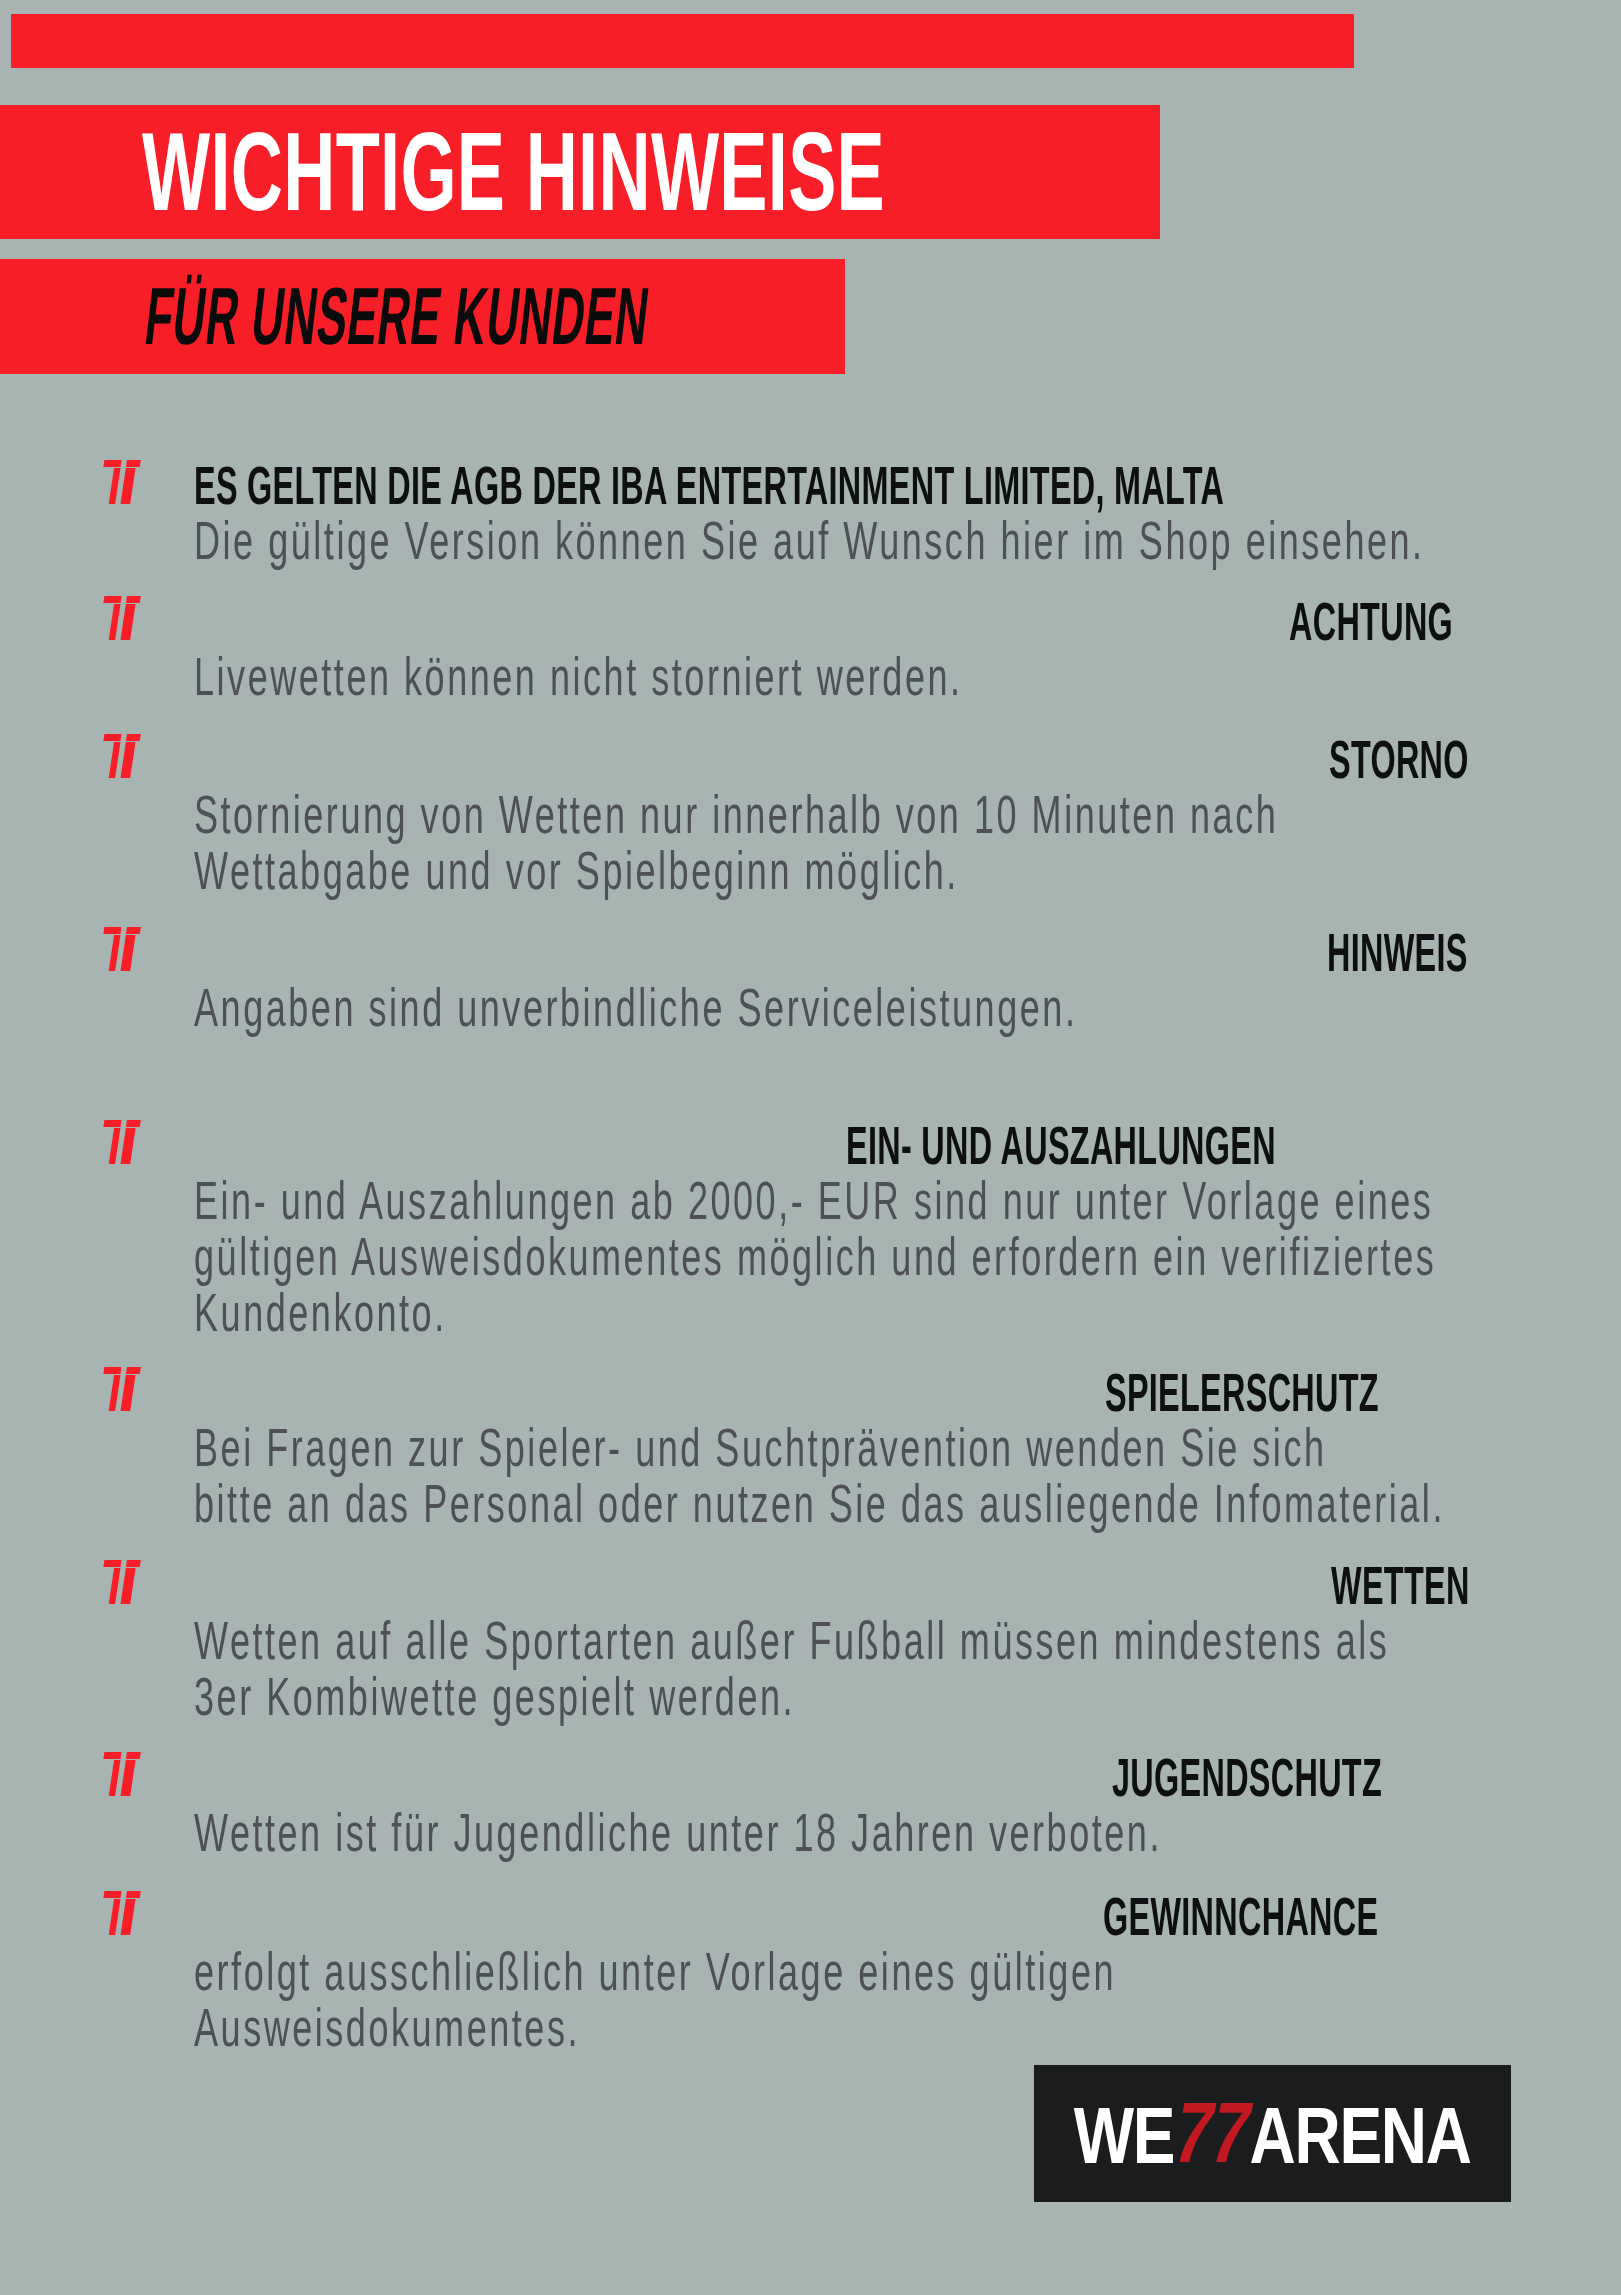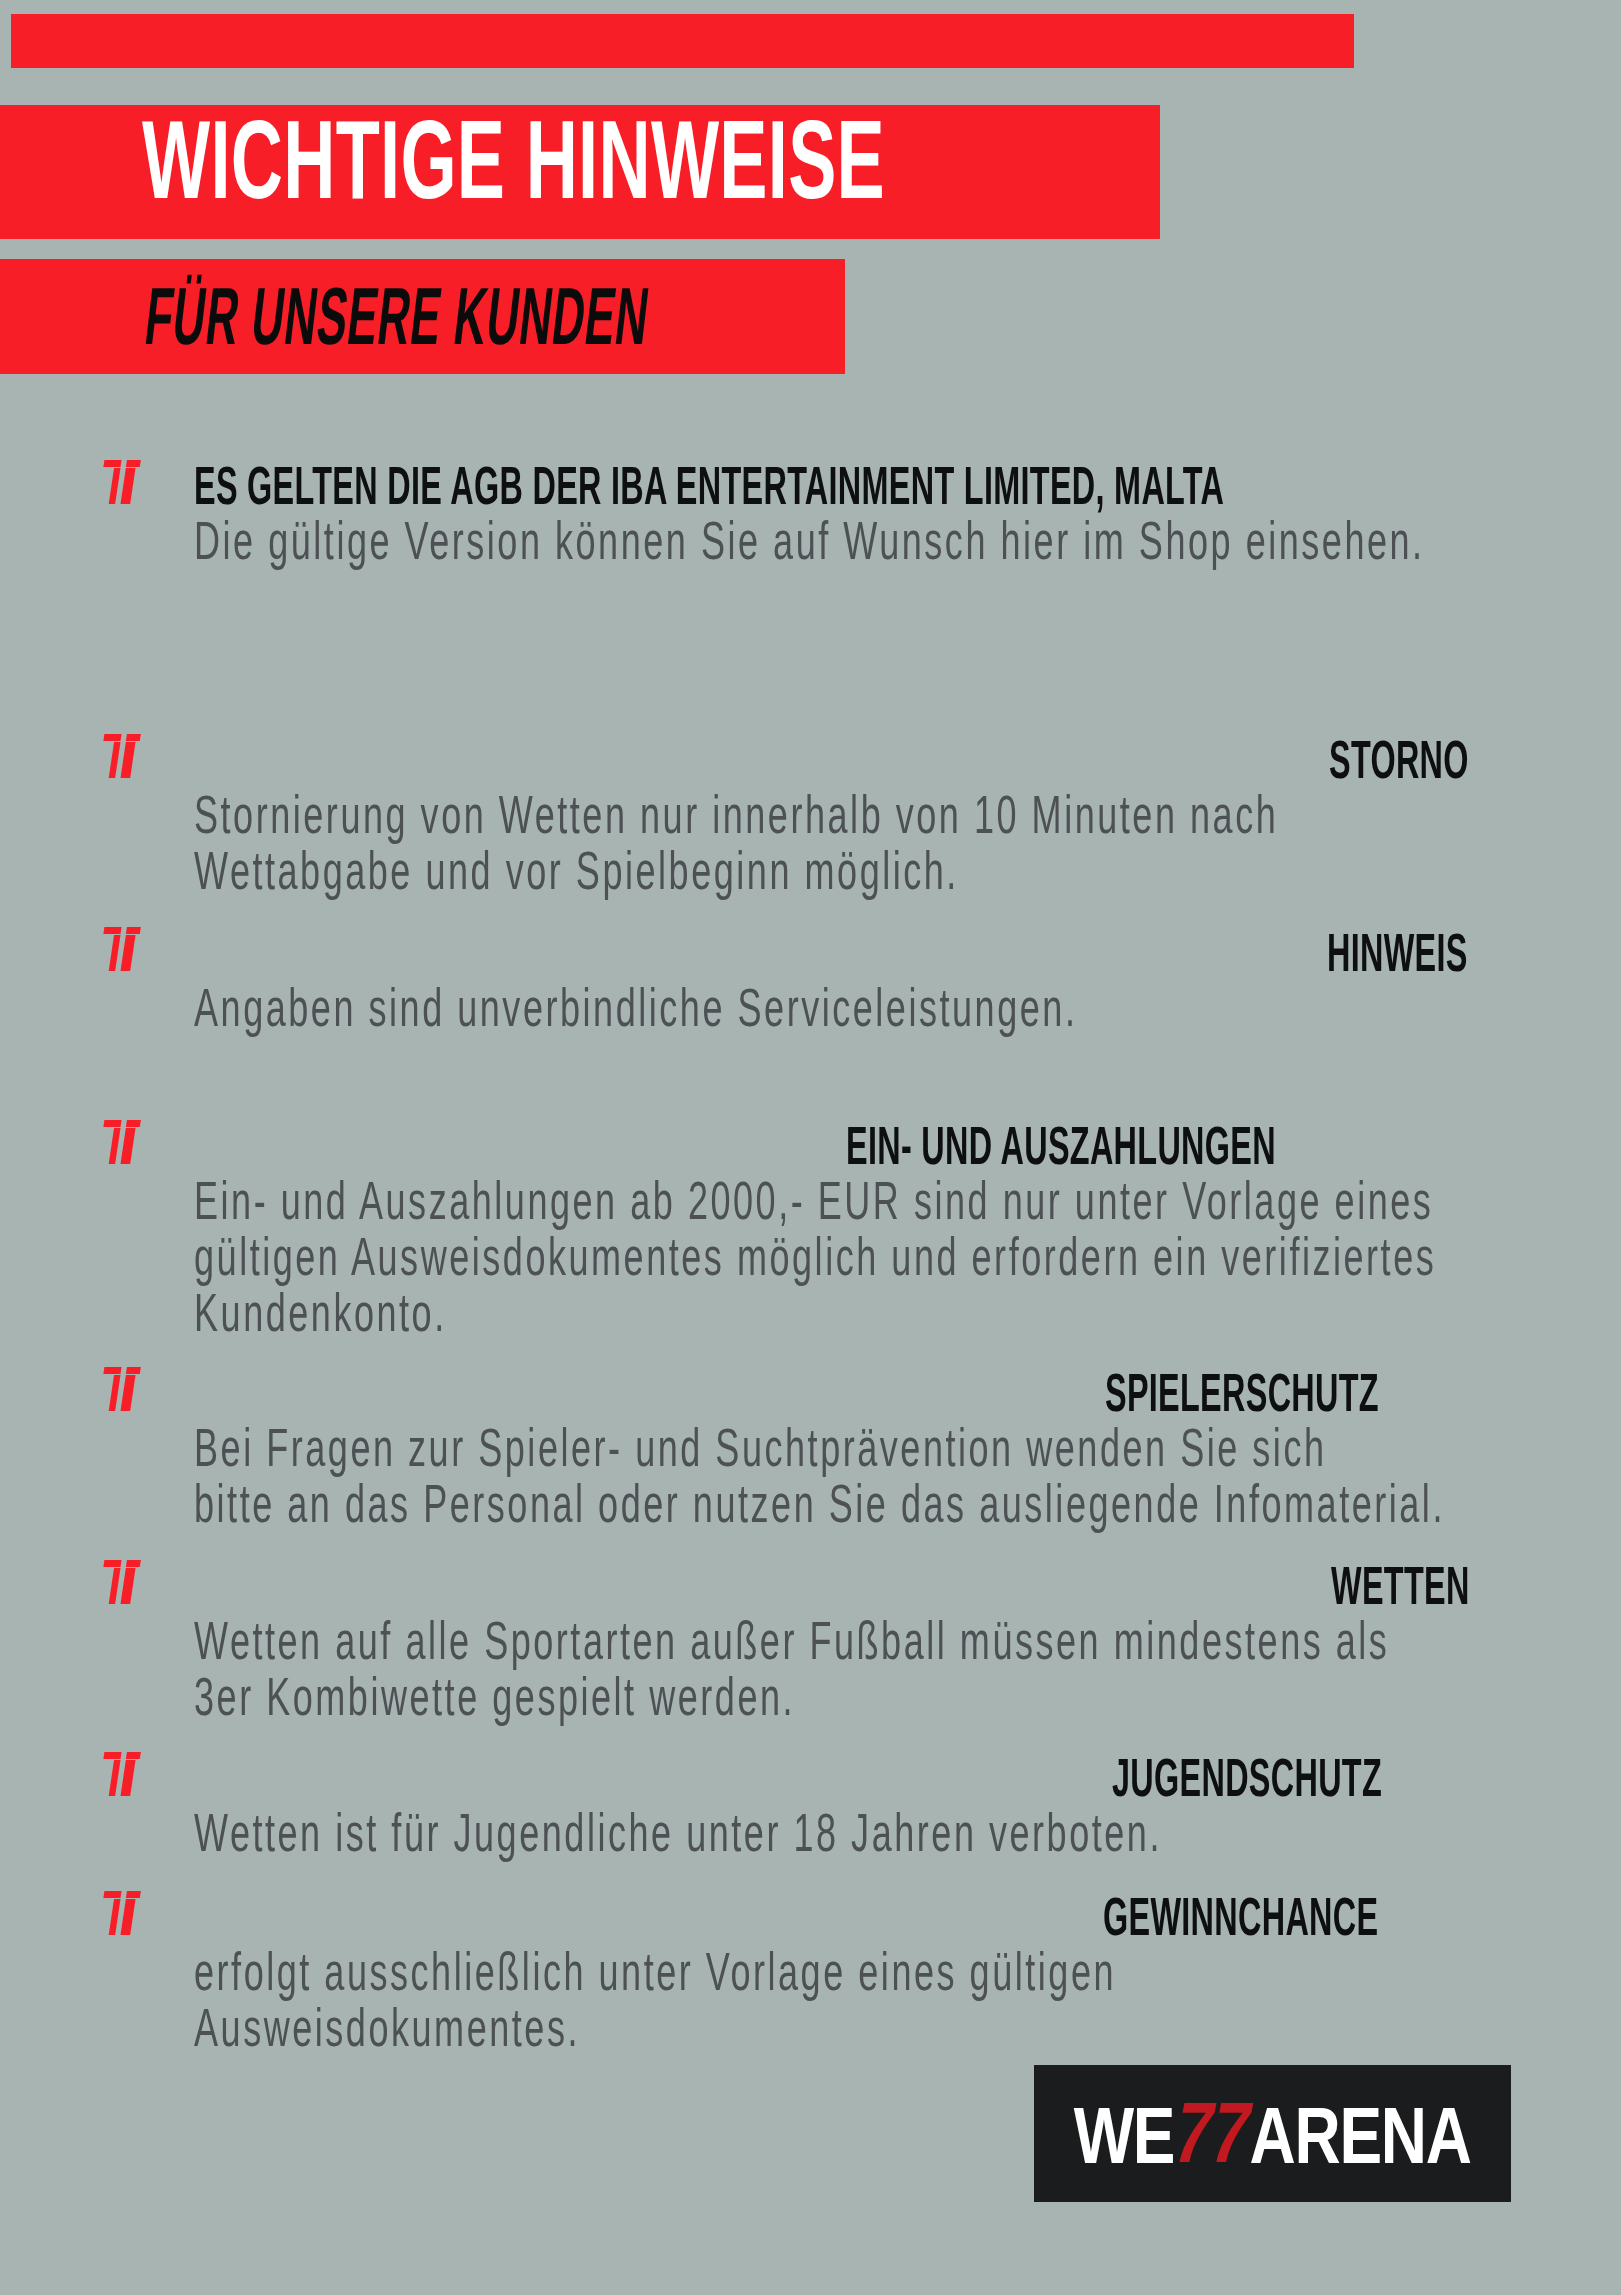--- a/index.html
+++ b/index.html
@@ -10,21 +10,21 @@
     background: #A8B4B2;
   }
   .stage { position: absolute; left: 0; top: 0; width: 1621px; height: 2295px; background: #A8B4B2; }
 
   
   .top-strip { position: absolute; left: 10.8px; top: 13.5px; width: 1343px; height: 54px; background: #F81E27; }
 
   
   .banner-main {
     position: absolute; left: 0; top: 105px; width: 1160px; height: 134px;
-    background: #F81E27; display: flex; align-items: flex-start;
+    background: #F81E27; display: flex; align-items: center;
   }
   .banner-main .title-text {
     display: inline-block; margin-left: 142px;
     font-size: 111px; font-weight: bold; color: #FFFFFF;
     letter-spacing: 0.5px; white-space: nowrap; line-height: 1;
     transform: scaleX(0.65); transform-origin: 0 50%;
   }
 
   
   .banner-sub {
@@ -84,20 +84,32 @@
       <polygon points="26,15 38,15 28,82 16,82" fill="#F81E27"></polygon>
       <polygon points="50,0 76,0 74,13 48,13" fill="#F81E27"></polygon>
       <polygon points="48,15 66,15 56,82 38,82" fill="#F81E27"></polygon>
     </svg>
     <div class="content">
       <div class="heading"><span>ES GELTEN DIE AGB DER IBA ENTERTAINMENT LIMITED, MALTA</span></div>
       <div class="body-line"><span>Die gültige Version können Sie auf Wunsch hier im Shop einsehen.</span></div>
     </div>
   </div>
 
+  <div class="item" style="top:593px">
+    <svg class="mark" viewBox="0 0 76 82">
+      <polygon points="8,0 40,0 38,13 6,13" fill="#F81E27"></polygon>
+      <polygon points="26,15 38,15 28,82 16,82" fill="#F81E27"></polygon>
+      <polygon points="50,0 76,0 74,13 48,13" fill="#F81E27"></polygon>
+      <polygon points="48,15 66,15 56,82 38,82" fill="#F81E27"></polygon>
+    </svg>
+    <div class="content">
+      <div class="heading"><span>ACHTUNG</span></div>
+      <div class="body-line"><span>Livewetten können nicht storniert werden.</span></div>
+    </div>
+  </div>
 
   <div class="item" style="top:731px">
     <svg class="mark" viewBox="0 0 76 82">
       <polygon points="8,0 40,0 38,13 6,13" fill="#F81E27"></polygon>
       <polygon points="26,15 38,15 28,82 16,82" fill="#F81E27"></polygon>
       <polygon points="50,0 76,0 74,13 48,13" fill="#F81E27"></polygon>
       <polygon points="48,15 66,15 56,82 38,82" fill="#F81E27"></polygon>
     </svg>
     <div class="content">
       <div class="heading"><span>STORNO</span></div>

